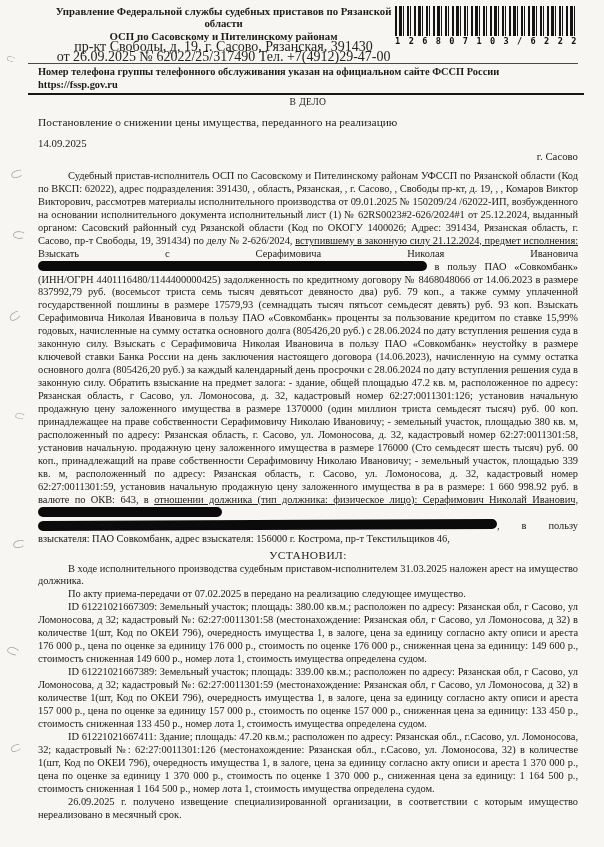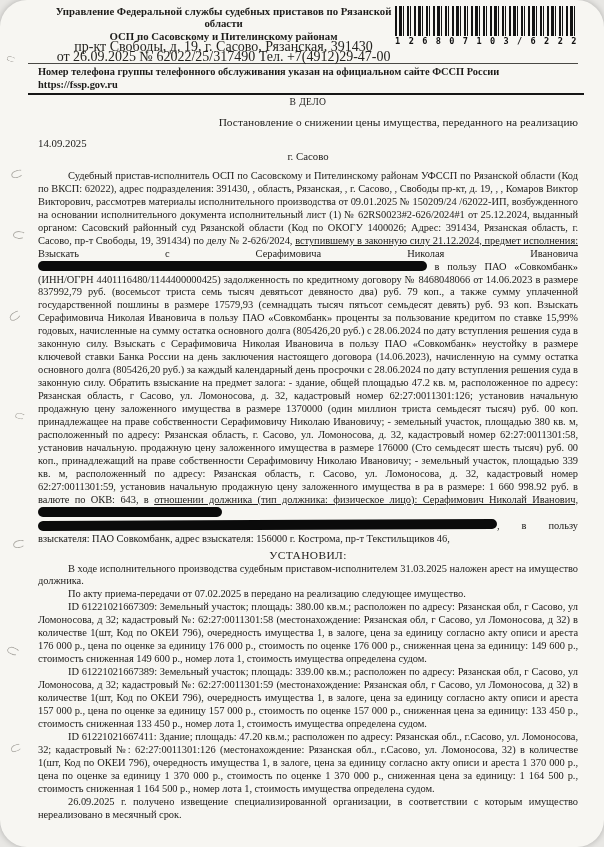--- a/index.html
+++ b/index.html
@@ -4,21 +4,20 @@
 <style>
   html,body{margin:0;padding:0;background:#e8e7e4;}
   .page{
     position:relative;
     width:604px;height:847px;
     background:#f7f6f2;
     overflow:hidden;
     font-family:"Liberation Serif", serif;
     color:#1d1c1a;
     box-shadow:0 0 6px rgba(0,0,0,.25);
-    border-radius:27px;
   }
   .content{padding:5px 26px 0 38px;}
 
   
   .header-row{display:flex;align-items:flex-start;}
   .header-center{width:368px;margin-left:14px;text-align:center;}
   .org1,.org2{font-weight:bold;font-size:10.8px;line-height:12.3px;}
   .addr,.ref{font-size:14px;line-height:10px;color:#24231f;}
   .barcode-wrap{margin-left:auto;width:184px;padding-top:1px;}
   .barcode-bars{
@@ -35,23 +34,23 @@
     font-weight:bold;font-size:8.6px;letter-spacing:1.6px;
     text-align:left;line-height:11px;color:#111;
     white-space:nowrap;
   }
   .notice{font-weight:bold;font-size:10.4px;line-height:13px;padding-top:3px;}
   .rule-thin{border:0;border-top:1px solid #4a4945;margin:1px 0 0 -10px;}
   .rule-thick{border:0;border-top:2.4px solid #161616;margin:2px -6px 0 -10px;}
   .deal-mark{text-align:center;font-size:9.6px;line-height:12px;padding-top:1px;letter-spacing:.4px;}
 
   
-  .doc-title{text-align:right;font-size:11.4px;line-height:14px;margin-top:7px;}
+  .doc-title{text-align:left;font-size:11.4px;line-height:14px;margin-top:7px;}
   .date-line{font-size:10.8px;line-height:13px;margin-top:8px;}
-  .place-line{text-align:center;font-size:10.8px;line-height:13px;margin-top:0;}
+  .place-line{text-align:right;font-size:10.8px;line-height:13px;margin-top:0;}
 
   
   .para{
     margin:0;
     font-size:10.45px;line-height:12.95px;
     text-align:justify;text-indent:30px;
     letter-spacing:-0.05px;
   }
   .preamble{margin-top:7px;}
   .u{text-decoration:underline;text-underline-offset:1px;}

